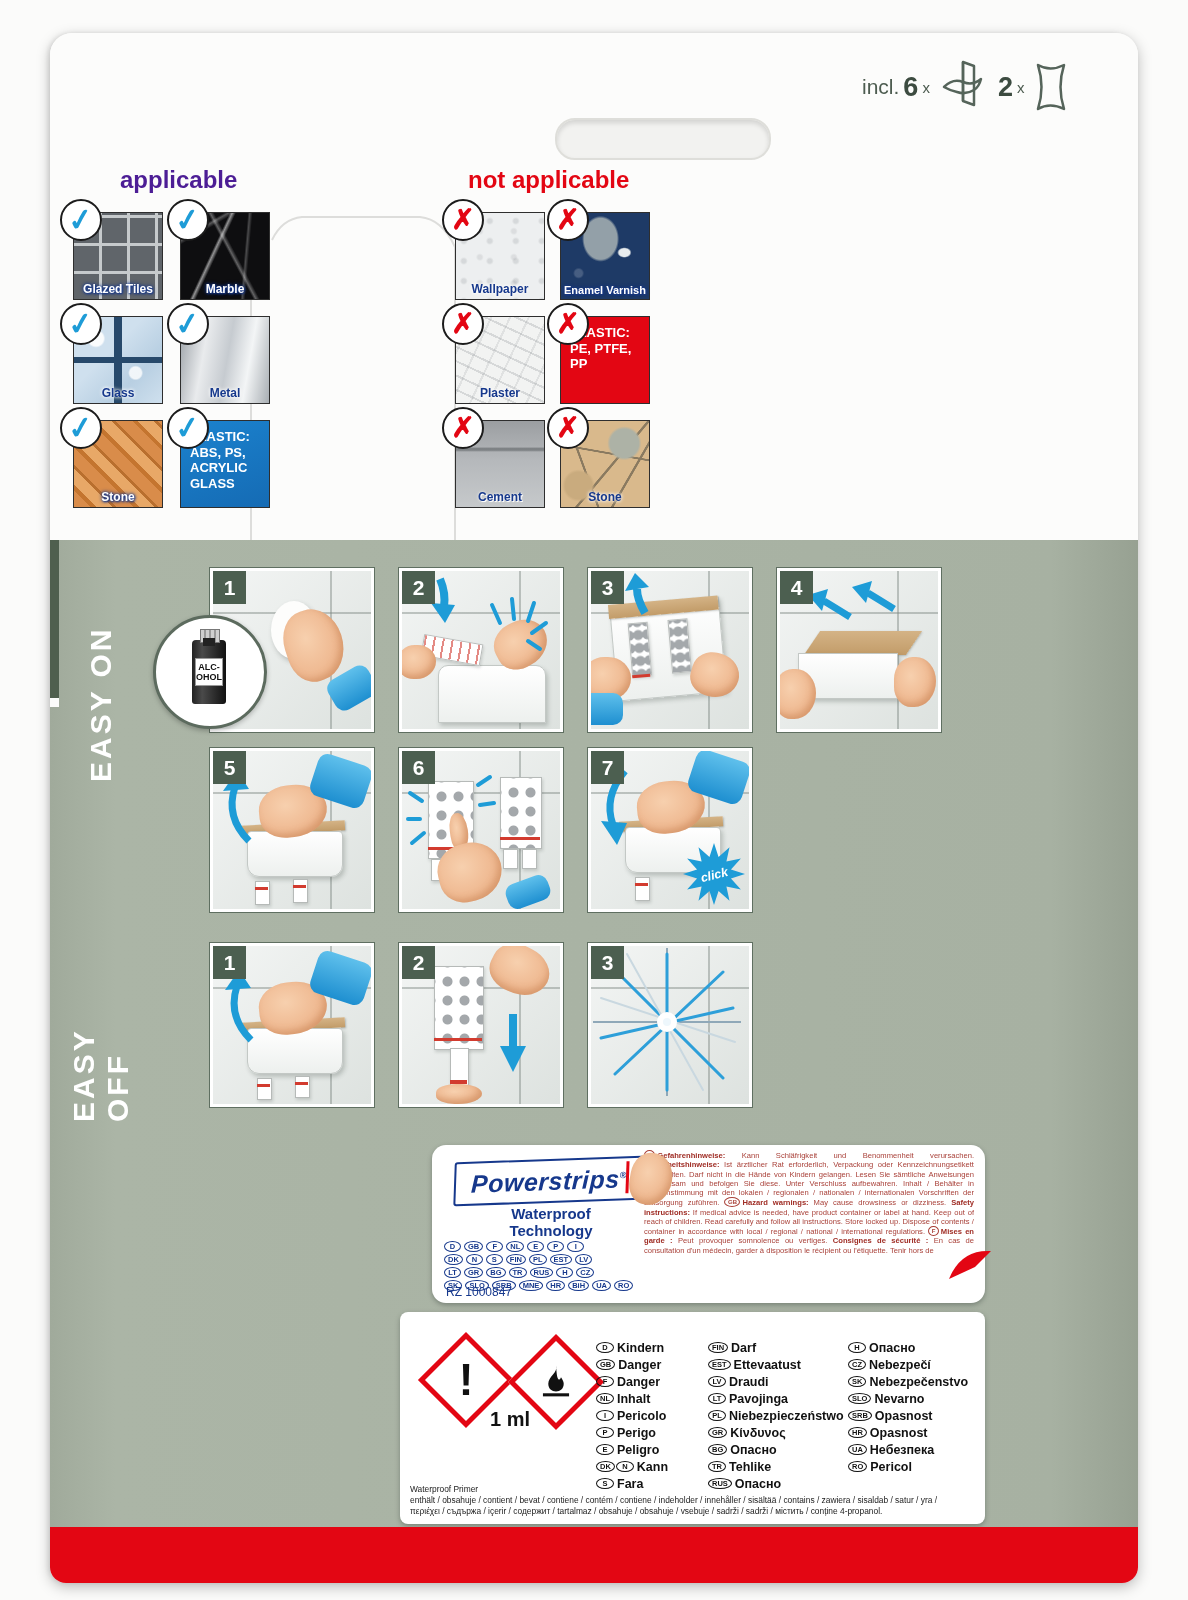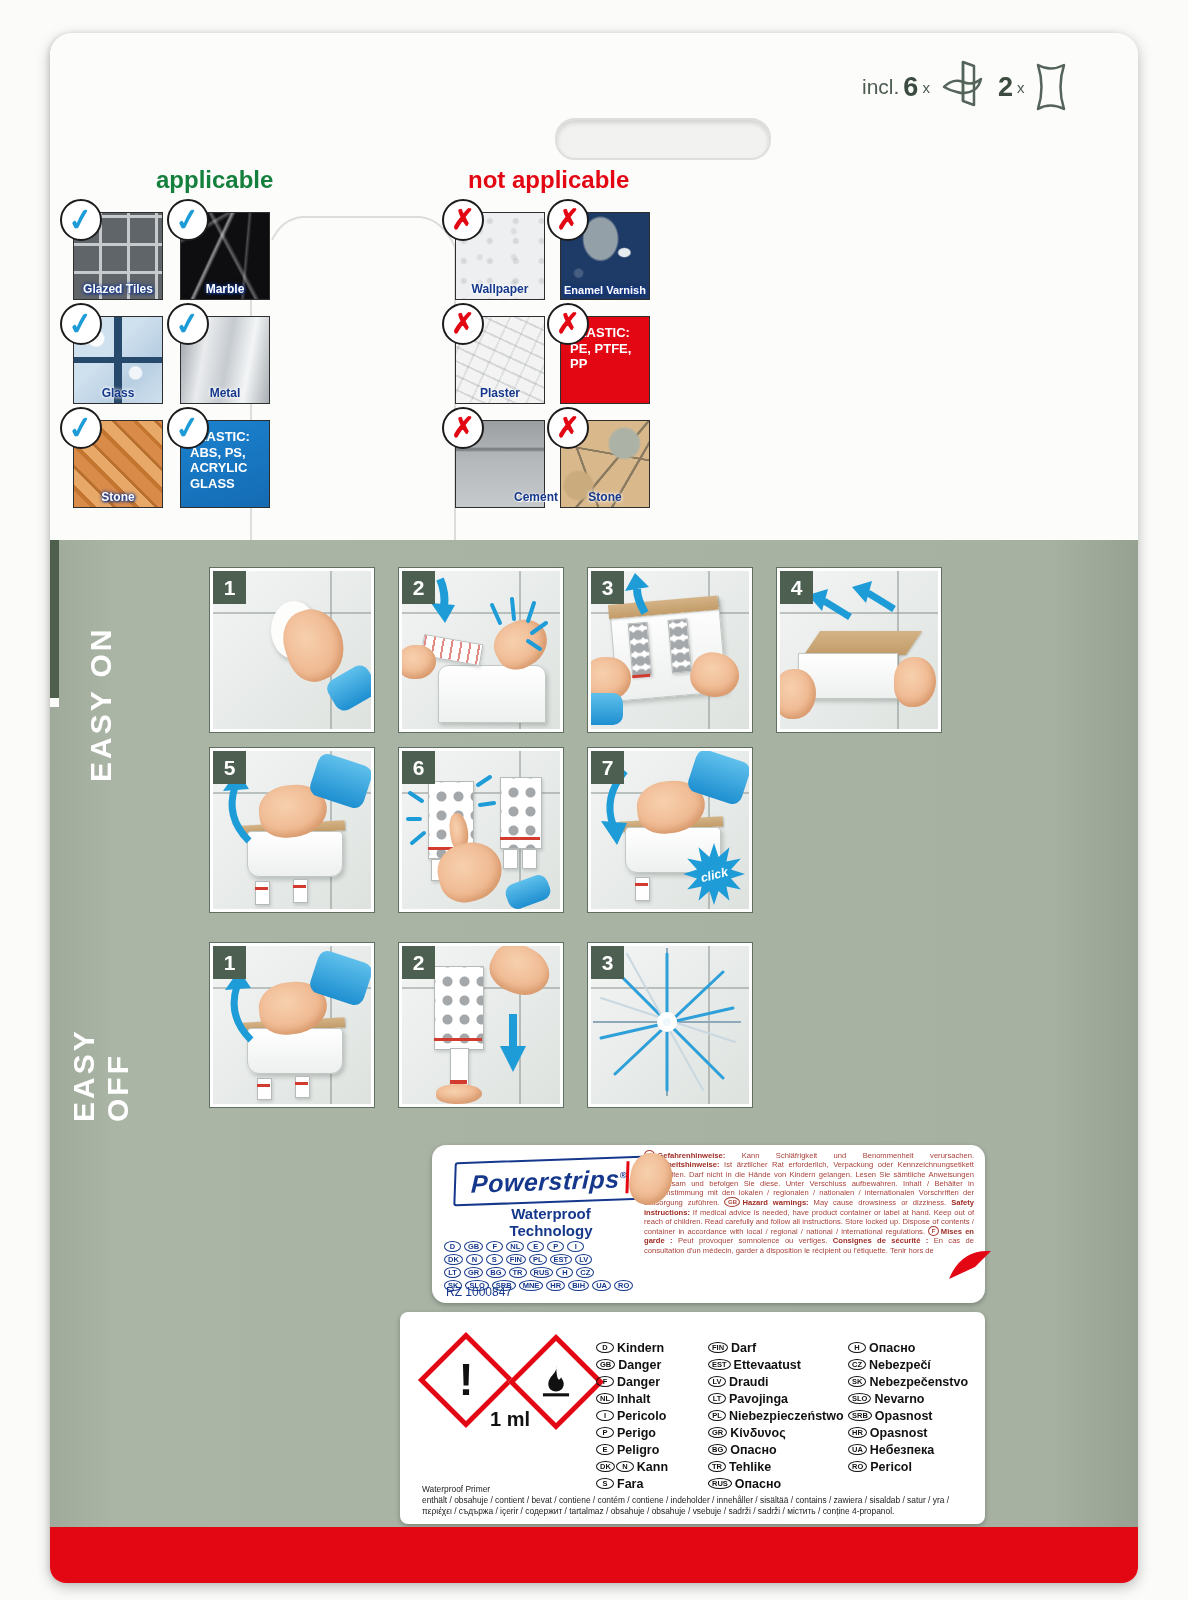--- a/index.html
+++ b/index.html
@@ -10,21 +10,21 @@
   
   .topwhite{position:absolute;left:0;top:0;width:1088px;height:507px;background:#fcfcfb;}
   .hole{position:absolute;left:505px;top:85px;width:212px;height:38px;background:#f2f2f0;
     border:2px solid #dededa;border-radius:20px;box-shadow:inset 0 3px 5px rgba(0,0,0,.13);}
   .incl{position:absolute;left:812px;top:26px;display:flex;align-items:center;gap:4px;color:#4d5c50;}
   .incl .w1{font-size:21px;}
   .incl .n{font-size:27px;font-weight:bold;color:#3c4b40;}
   .incl .x{font-size:15px;margin-right:2px;}
   .cutlines{position:absolute;left:0;top:0;}
   .sec-title{position:absolute;font-size:24px;font-weight:bold;}
-  .t-blue{color:#15803d;margin-left:36px;} .t-red{color:#e30613;}
+  .t-blue{color:#4c1d95;} .t-red{color:#e30613;}
   .tile{position:absolute;width:90px;height:88px;border:1px solid #2e2e2e;box-sizing:border-box;}
   .badge{position:absolute;left:-14px;top:-14px;width:38px;height:38px;border-radius:50%;
     background:#fff;border:2.5px solid #1c1c1c;display:flex;align-items:center;justify-content:center;z-index:3;}
   .badge .chk{color:#1e9cd7;font-size:30px;font-weight:bold;transform:rotate(-8deg);line-height:1;}
   .badge .crs{color:#e30613;font-size:28px;font-weight:bold;line-height:1;}
   .tile-label{position:absolute;bottom:3px;left:0;width:100%;text-align:center;font-size:12px;font-weight:bold;}
   .lab-light{color:#fff;text-shadow:0 0 3px #16388c,0 0 4px #16388c,1px 1px 2px #16388c;}
   .lab-dark{color:#16388c;text-shadow:0 0 3px #fff,0 0 4px #fff;}
   .plastic-label{position:absolute;top:8px;left:9px;color:#fff;font-weight:bold;font-size:13px;line-height:1.2;white-space:pre-line;text-align:left;}
   
@@ -131,21 +131,21 @@
   .ghs{position:absolute;width:58px;height:58px;background:#fff;border:5.5px solid #e30613;transform:rotate(45deg);}
   .ghsin{position:absolute;inset:0;display:flex;align-items:center;justify-content:center;transform:rotate(-45deg);}
   .bang{font-size:44px;font-weight:bold;color:#111;line-height:1;}
   .oneml{position:absolute;font-size:20px;font-weight:bold;color:#111;}
   .hz-col{position:absolute;top:26px;}
   .hz-row{height:17px;line-height:17px;white-space:nowrap;}
   .hz-oval{display:inline-block;border:1.5px solid #111;border-radius:50%;color:#111;font-size:7.5px;
     font-weight:bold;padding:0 3px;line-height:9px;min-width:10px;text-align:center;vertical-align:2px;margin-right:1px;}
   .hz-oval:empty{display:none;}
   .hz-word{font-size:12.5px;font-weight:bold;color:#111;margin-left:2px;}
-  .hz-foot{position:absolute;left:10px;top:172px;width:566px;color:#222;font-size:8.4px;line-height:1.32;margin-left:12px;}
+  .hz-foot{position:absolute;left:10px;top:172px;width:566px;color:#222;font-size:8.4px;line-height:1.32;}
   .hz-foot .p1{font-weight:normal;}
   
   .redbar{position:absolute;left:0;top:1494px;width:1088px;height:56px;background:#e30613;}
   .ws-pre{white-space:pre-line;}
 </style>
 </head>
 <body>
 
 <div class="stage">
 <div class="package">
@@ -243,21 +243,21 @@
             <span class="crs">✗</span>
           </div>
       <div class="plastic-label">PLASTIC:
 PE, PTFE,
 PP</div>
     </div>
     <div class="tile tx-cement" style="left:405px;top:387px;">
       <div class="badge">
             <span class="crs">✗</span>
           </div>
-      <div class="tile-label lab-dark" style="text-shadow:0 0 3px #fff,1px 1px 0 #fff;padding-left:36px;">Cement</div>
+      <div class="tile-label lab-dark" style="text-shadow:0 0 3px #fff,1px 1px 0 #fff;">Cement</div>
     </div>
     <div class="tile tx-stone" style="left:510px;top:387px;">
       <div class="badge">
             <span class="crs">✗</span>
           </div>
       <div class="tile-label lab-dark">Stone</div>
     </div>
   </div>
 
   <div class="green"></div>
@@ -266,20 +266,28 @@
 
   <div class="easylab" style="left:30px;top:585px;height:172px;">EASY ON</div>
   <div class="easylab" style="left:30px;top:917px;height:172px;">EASY OFF</div>
 
   <div class="step" style="left:160px;top:535px;">
     <div class="num">1</div>
     <div class="stepin">
       <div class="hand" style="left:58px;top:30px;width:46px;height:58px;background:#fdfdfc;border-radius:50%;box-shadow:2px 3px 5px rgba(60,70,65,.3);"></div>
       <div class="hand" style="left:72px;top:38px;width:58px;height:72px;transform:rotate(-18deg);"></div>
       <div class="sleeve" style="left:116px;top:100px;width:46px;height:34px;transform:rotate(-30deg);"></div>
+    </div>
+    <div class="circ" style="left:-60px;top:44px;width:108px;height:108px;">
+      <div class="bottle">
+        <div class="cap"></div>
+        <div class="neck"></div>
+        <div class="blab">ALC-
+OHOL</div>
+      </div>
     </div>
   </div>
 
   <div class="step" style="left:349px;top:535px;">
     <div class="num">2</div>
     <div class="stepin">
       <div class="wbox" style="left:36px;top:94px;width:106px;height:56px;border-radius:10px 10px 0 0;"></div>
       <div class="stripcard" style="left:20px;top:68px;width:58px;height:20px;transform:rotate(10deg);background-image:repeating-linear-gradient(90deg,rgba(210,60,50,.6) 0 2px,transparent 2px 9px);"></div>
       <div class="hand" style="left:-4px;top:74px;width:38px;height:34px;"></div>
       <div class="hand" style="left:92px;top:50px;width:54px;height:46px;transform:rotate(-28deg);"></div>

